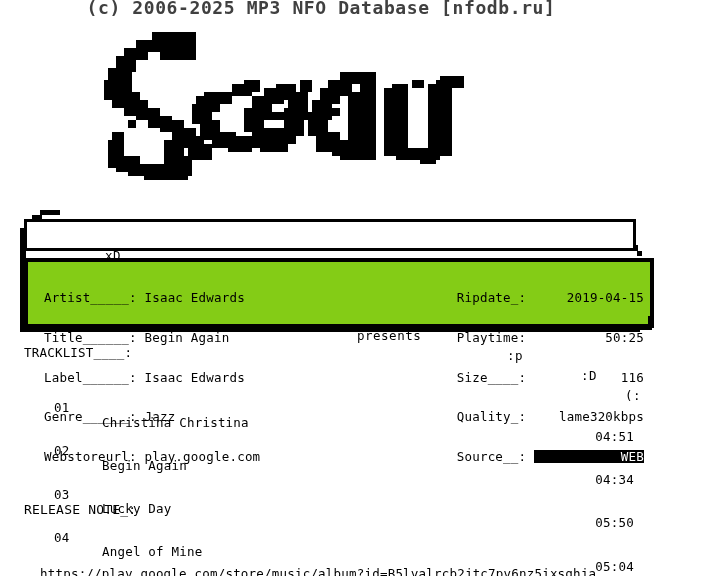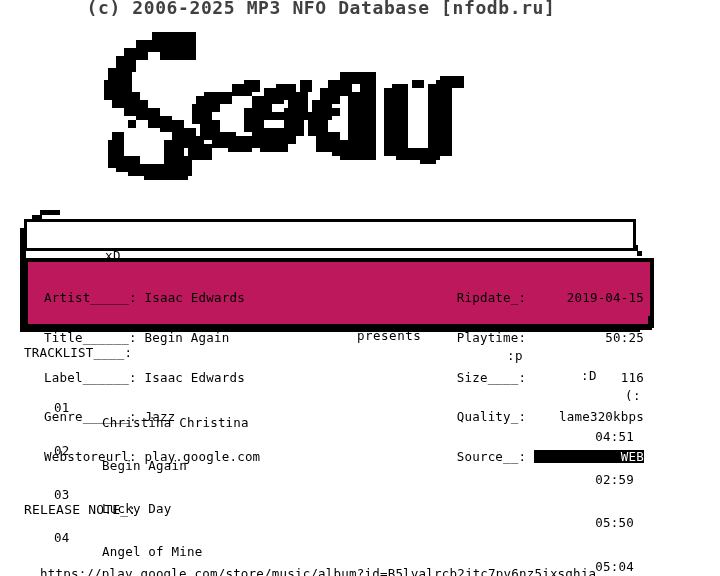--- a/index.html
+++ b/index.html
@@ -85,21 +85,21 @@
   
   .frame-info {
     position: absolute;
     left: 24px;
     top: 258px;
     width: 630px;
     height: 70px;
     border: 4px solid #000;
     border-top-width: 4px;
     box-sizing: border-box;
-    background: #be185d;
+    background: #84cc16;
   }
   .info-left {
     position: absolute;
     left: 16px;
     top: 3px;
     white-space: pre;
     font-size: 12.5px;
     line-height: 13.2px;
     letter-spacing: 0.2px;
   }
@@ -297,21 +297,21 @@
 
 <div class="tracklist">
   <span class="trk">
     <span class="num">01</span>
     <span class="title">Christina Christina</span>
     <span class="time">04:51</span>
   </span>
   <span class="trk">
     <span class="num">02</span>
     <span class="title">Begin Again</span>
-    <span class="time">02:59</span>
+    <span class="time">04:34</span>
   </span>
   <span class="trk">
     <span class="num">03</span>
     <span class="title">Lucky Day</span>
     <span class="time">05:50</span>
   </span>
   <span class="trk">
     <span class="num">04</span>
     <span class="title">Angel of Mine</span>
     <span class="time">05:04</span>

